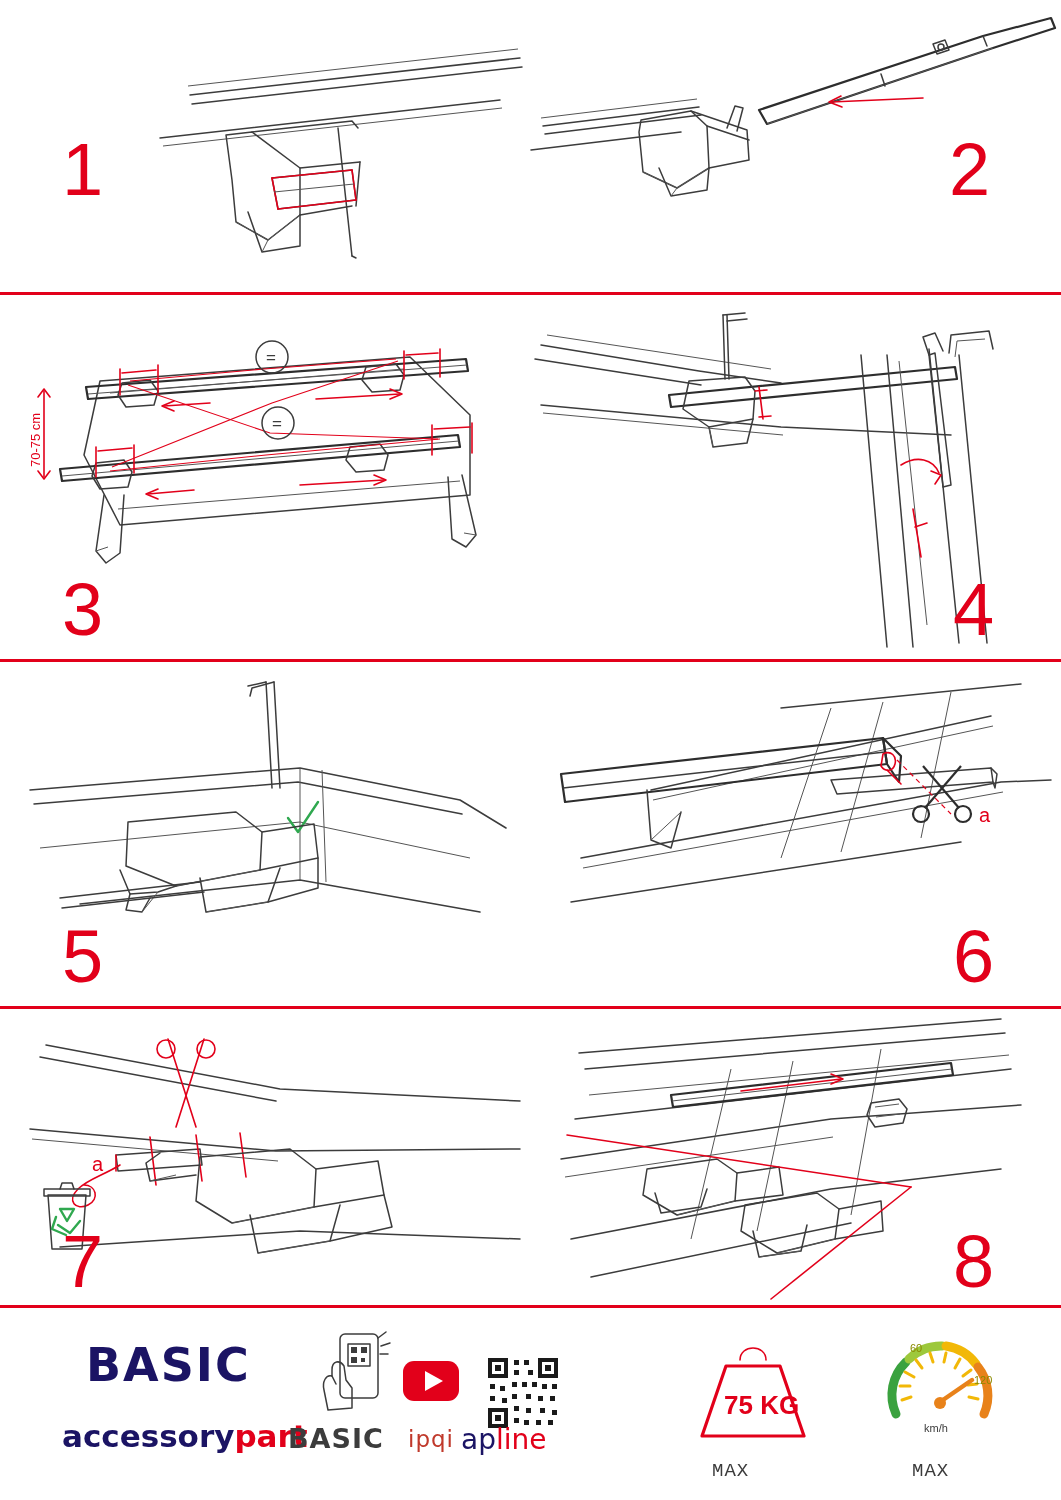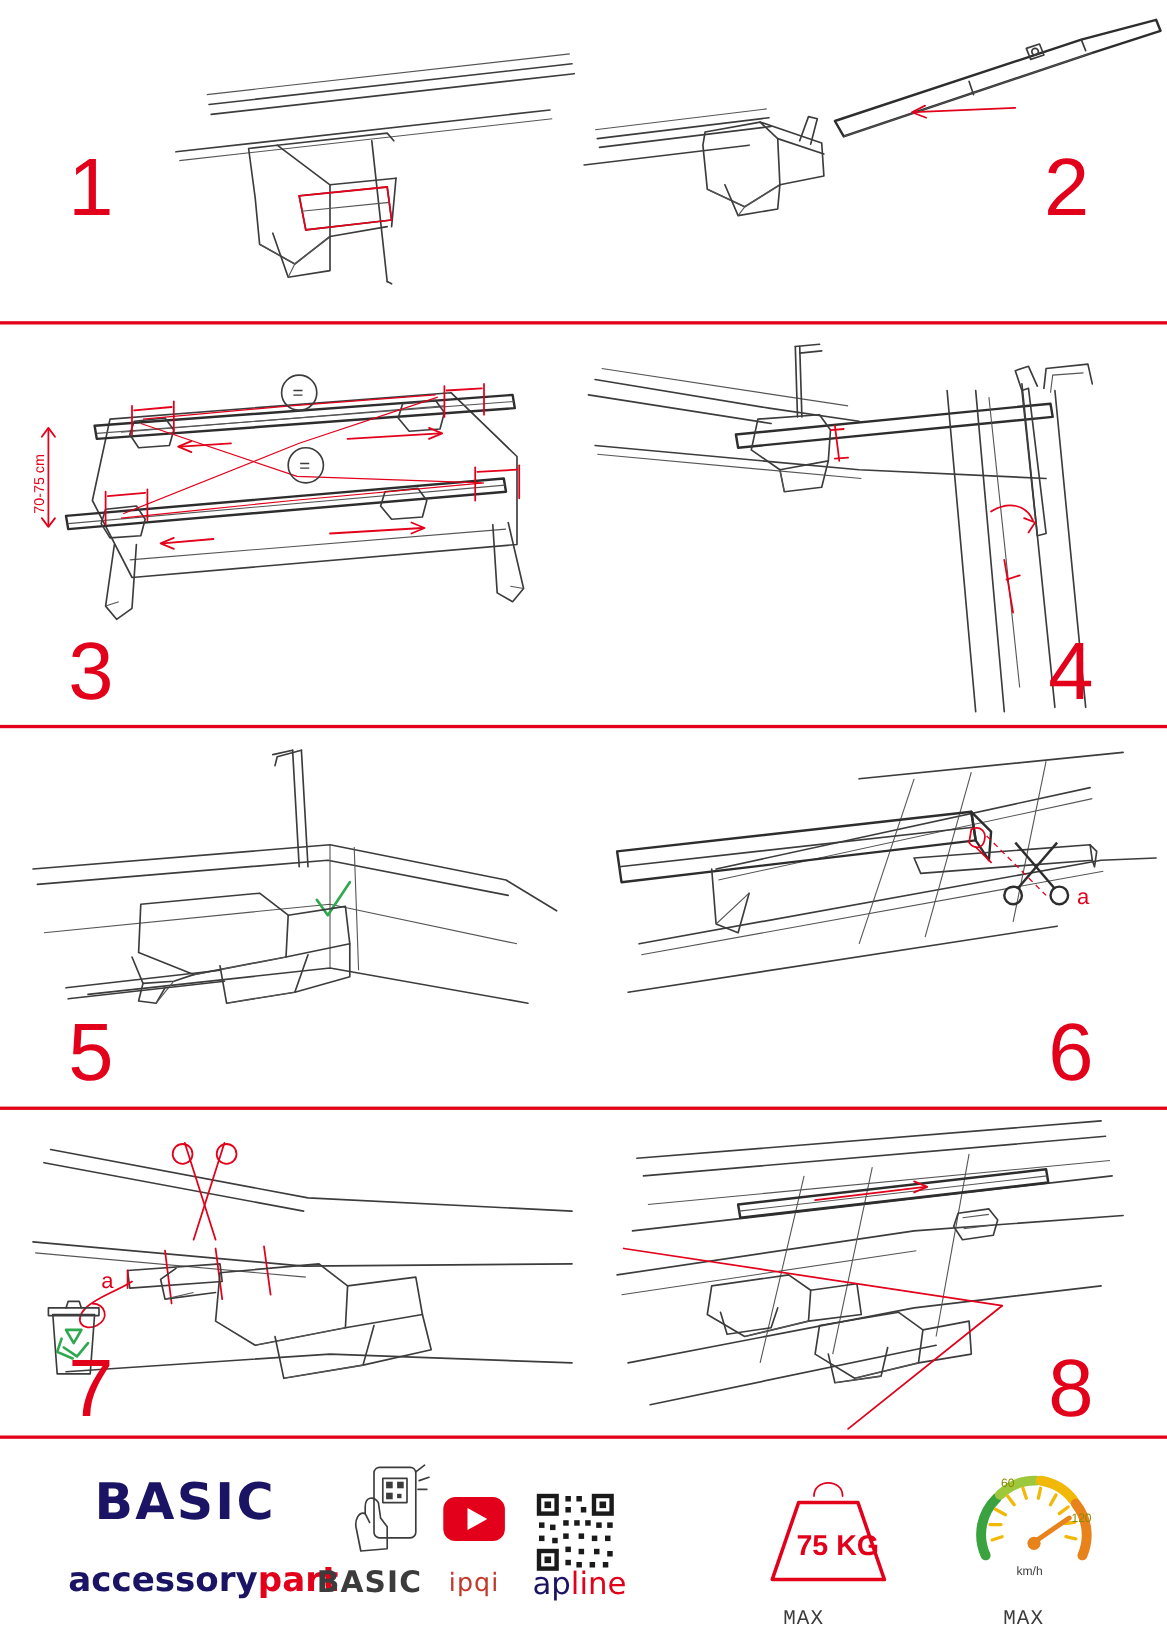--- a/index.html
+++ b/index.html
@@ -122,21 +122,21 @@
     position: absolute;
     left: 408px;
     top: 118px;
     font-family: "DejaVu Sans", sans-serif;
     font-size: 23px;
     color: #c0392b;
     letter-spacing: 1px;
   }
   .logo-apline {
     position: absolute;
-    left: 484px;
+    left: 461px;
     top: 115px;
     font-family: "DejaVu Sans", sans-serif;
     font-size: 28px;
     color: #1b1464;
     letter-spacing: 0px;
   }
   .logo-apline .li { color: #e2001a; }
   .phone-icon { position: absolute; left: 318px; top: 22px; }
   .yt-icon { position: absolute; left: 402px; top: 52px; }
   .qr-icon { position: absolute; left: 486px; top: 48px; }

